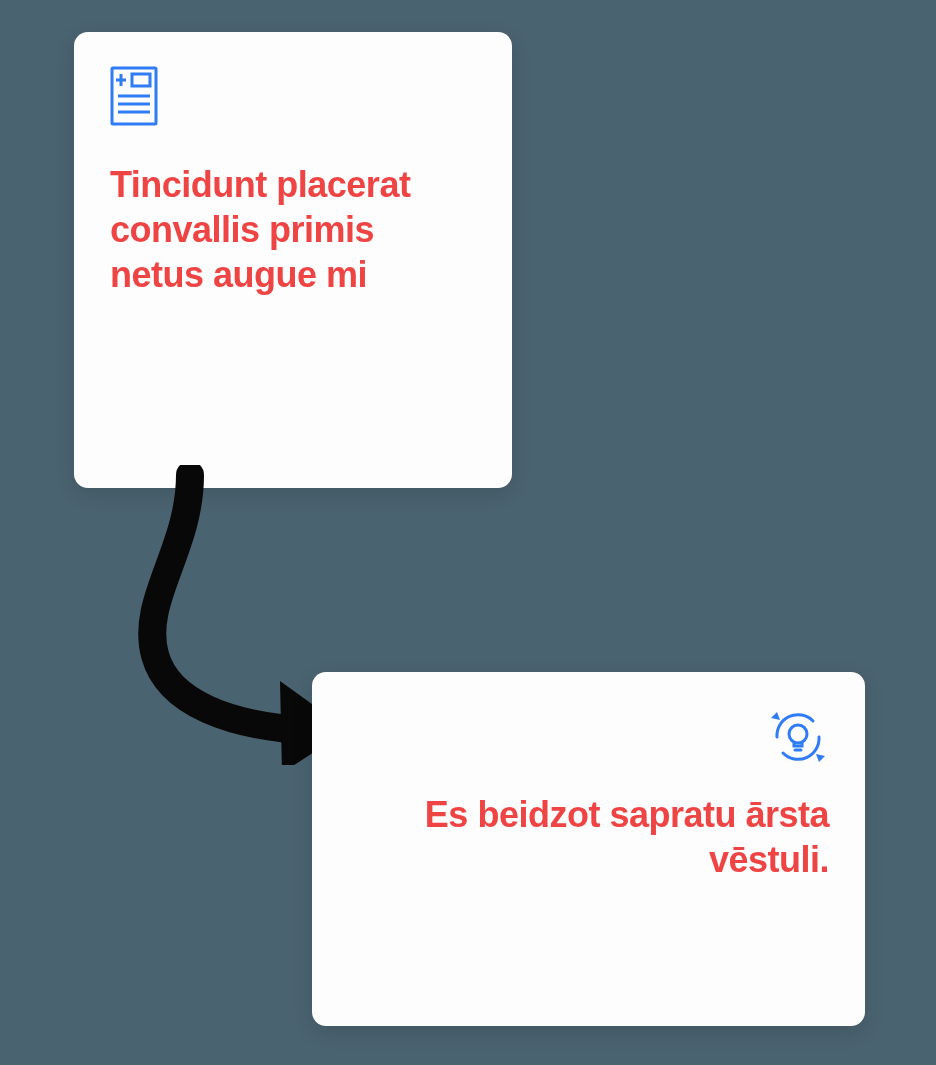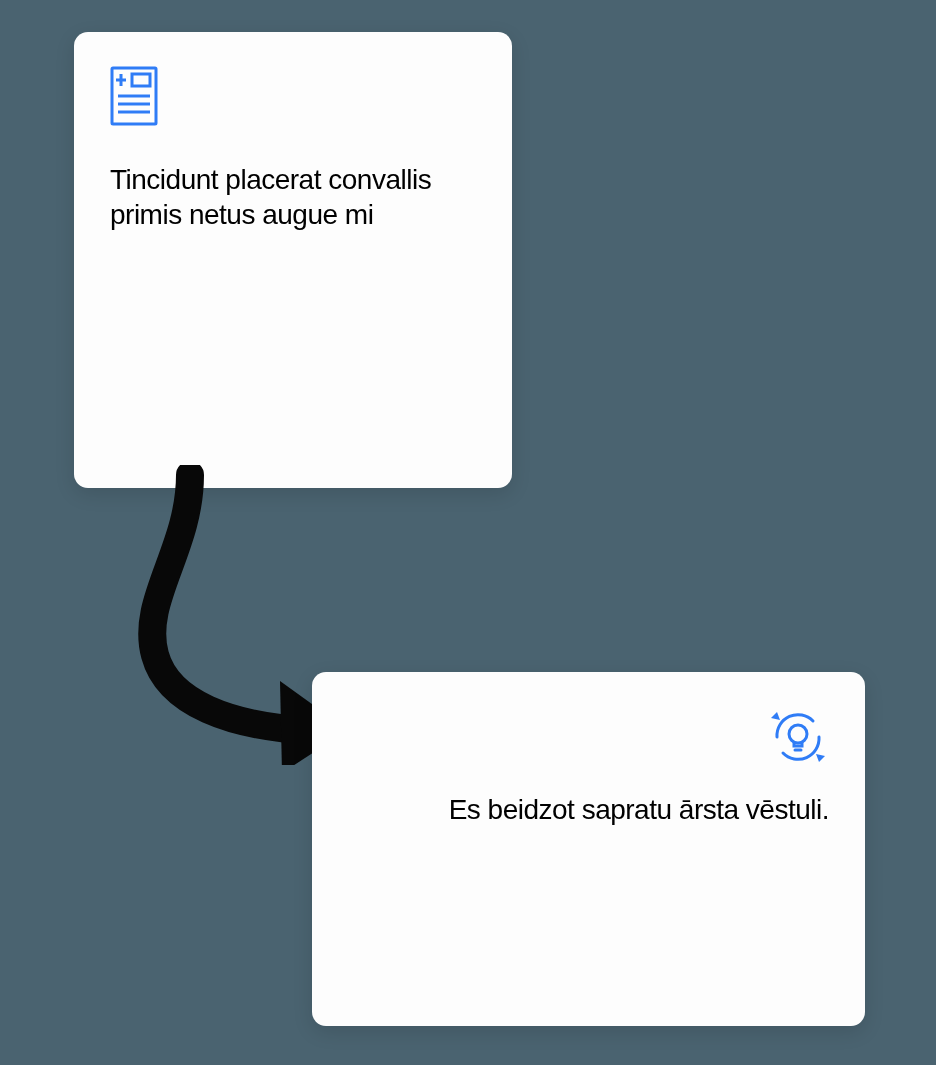--- a/index.html
+++ b/index.html
@@ -38,24 +38,24 @@
     .icon-wrap {
       height: 62px;
       margin-bottom: 34px;
     }
     .card-bottom .icon-wrap {
       display: flex;
       justify-content: flex-end;
       margin-bottom: 24px;
     }
     .card-title {
-      font-size: 28px;
-      font-weight: 400;
+      font-size: 36px;
+      font-weight: 700;
       line-height: 1.25;
-      color: #000000;
+      color: #ef4444;
       letter-spacing: -0.5px;
     }
     .card-bottom .card-title {
       margin-top: 18px;
     }
     .arrow-wrap {
       position: absolute;
       left: 120px;
       top: 465px;
       width: 260px;

